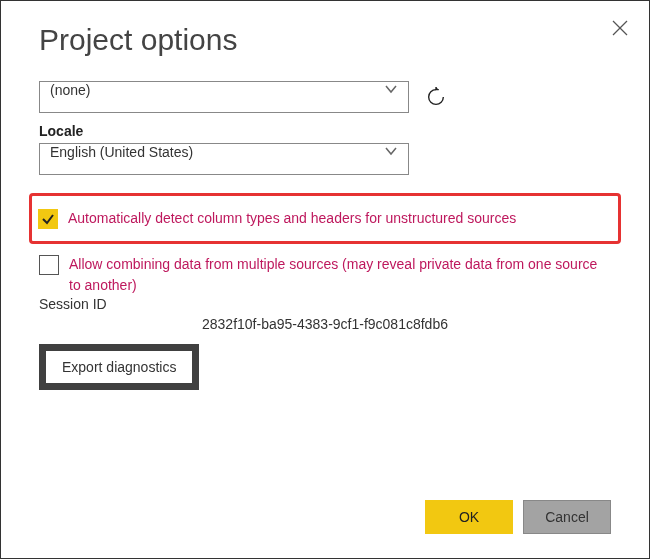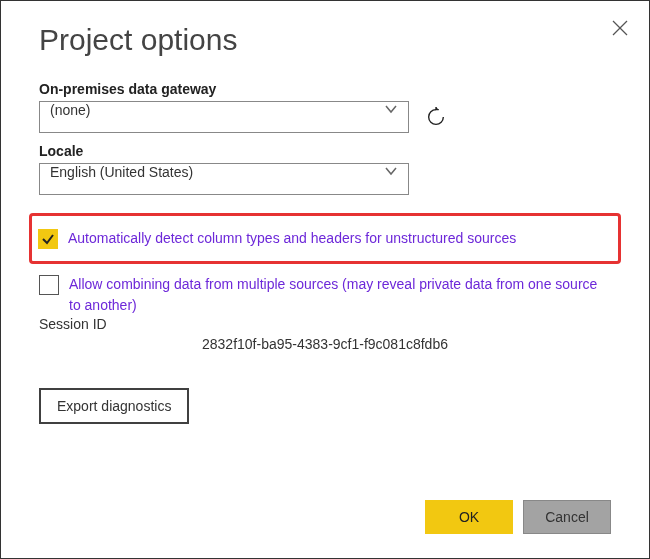--- a/index.html
+++ b/index.html
@@ -73,21 +73,21 @@
       border: 3px solid #e63232;
       border-radius: 4px;
       padding: 12px 10px 12px 6px;
       margin: 18px -10px 10px -10px;
     }
     .checkbox-row {
       display: flex;
       align-items: flex-start;
       gap: 10px;
       font-size: 14px;
-      color: #6d28d9;
+      color: #be185d;
     }
     .checkbox-row.plain { margin: 8px 0 0 0; padding-left: 0; }
     .checkbox {
       flex: 0 0 auto;
       width: 20px;
       height: 20px;
       border: 1px solid #555;
       display: flex;
       align-items: center;
       justify-content: center;
@@ -96,23 +96,23 @@
     }
     .checkbox.checked {
       background: #f2c811;
       border-color: #f2c811;
     }
     .checkbox svg { width: 14px; height: 14px; stroke: #222; stroke-width: 2; fill: none; }
     .checkbox-label { line-height: 1.5; }
     .session-label { font-size: 14px; color: #333; }
     .session-value { font-size: 14px; color: #333; margin-top: 4px; text-align: center; }
     .export-btn {
-      margin-top: 36px;
+      margin-top: 12px;
       padding: 8px 16px;
-      border: 2px solid #404040;
+      border: 7px solid #404040;
       background: #fff;
       font-size: 14px;
       color: #333;
       cursor: pointer;
       display: inline-block;
     }
     .button-row {
       position: absolute;
       right: 38px;
       bottom: 24px;
@@ -143,21 +143,20 @@
 
     <div class="close-btn">
       <svg viewBox="0 0 18 18">
         <line x1="2" y1="2" x2="16" y2="16"></line>
         <line x1="16" y1="2" x2="2" y2="16"></line>
       </svg>
     </div>
 
     <div class="title">Project options</div>
 
-    <div class="field-label">On-premises data gateway</div>
     <div class="gateway-row">
       <div class="select">
         <span>(none)</span>
         <span class="chevron">
           <svg viewBox="0 0 14 14">
               <polyline points="2,4 7,10 12,4"></polyline>
             </svg>
         </span>
       </div>
       <div class="refresh">

